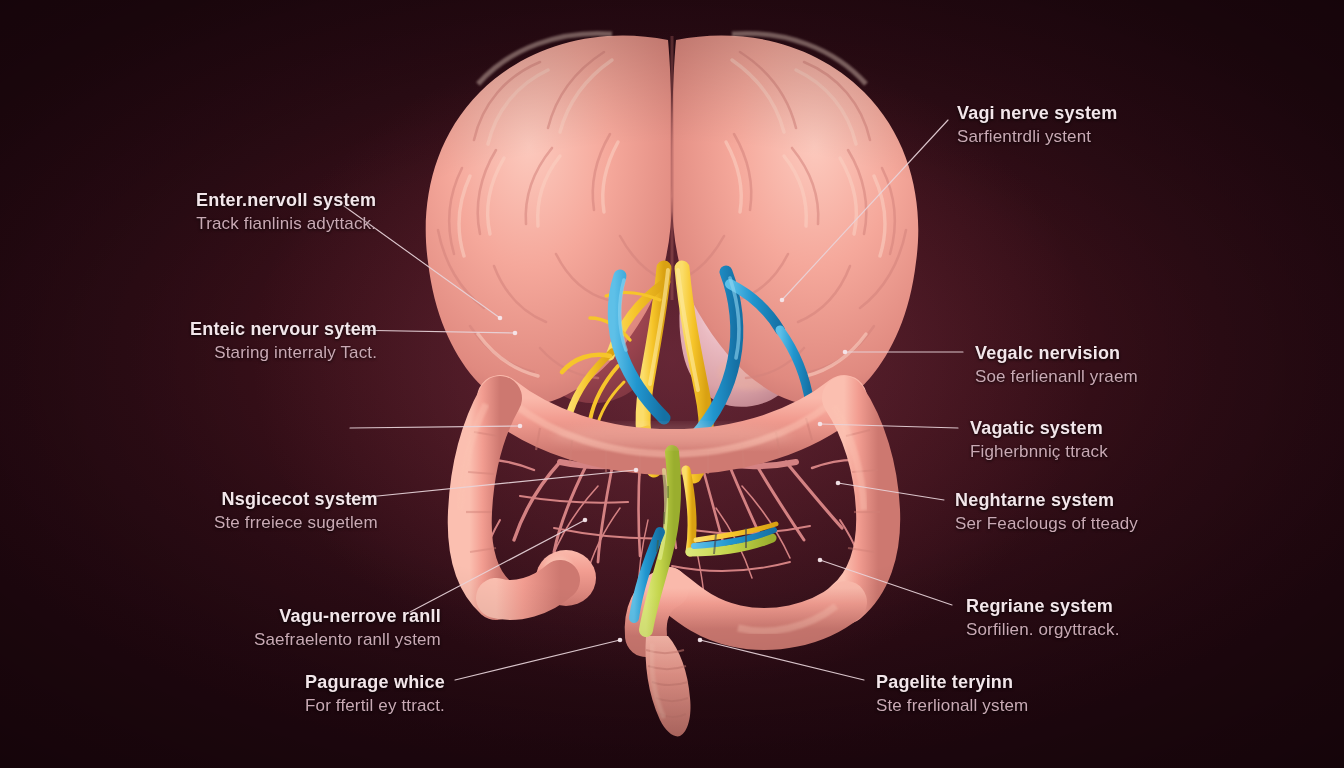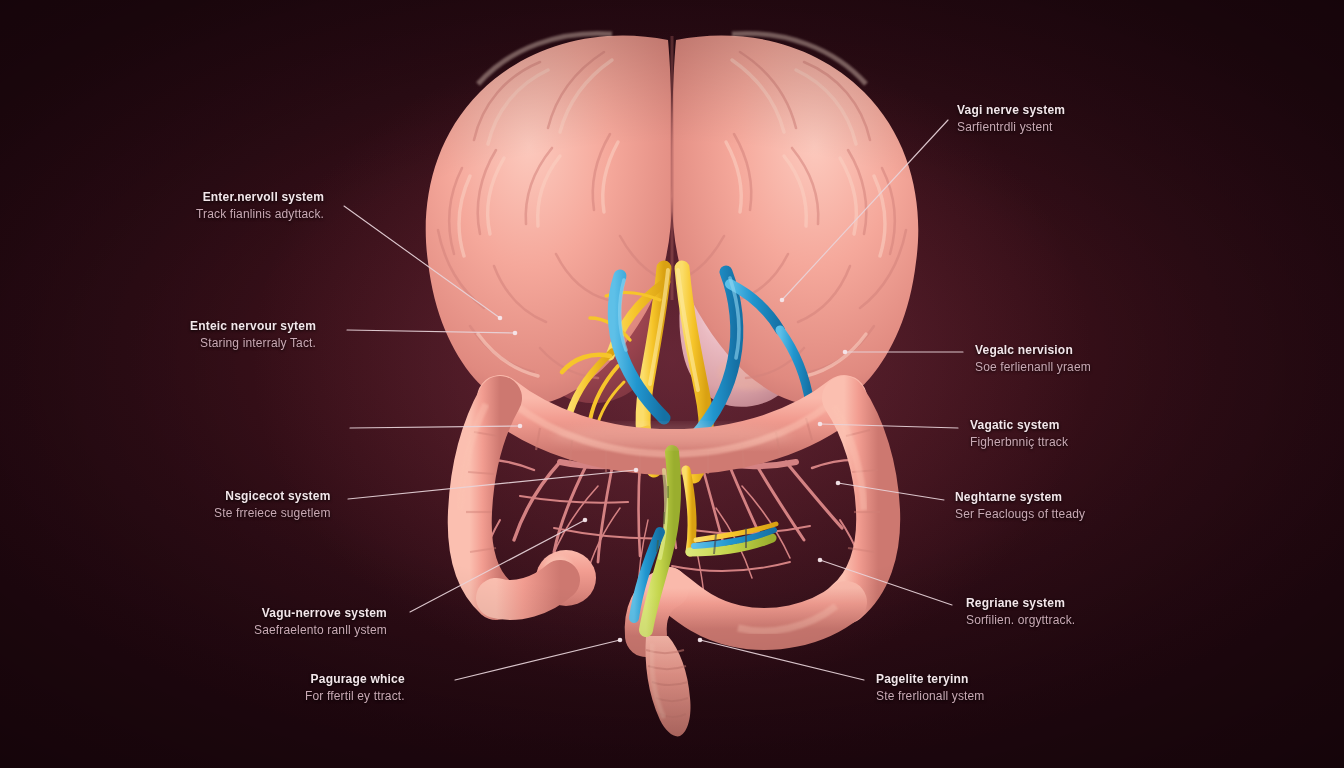--- a/index.html
+++ b/index.html
@@ -18,25 +18,25 @@
   }
   #stage::after{
     content:""; position:absolute; inset:0; pointer-events:none;
     background:radial-gradient(ellipse 75% 70% at 50% 48%, rgba(0,0,0,0) 42%, rgba(0,0,0,.42) 100%);
   }
   #art{ position:absolute; left:0; top:0; width:1344px; height:768px; }
   #lines{ position:absolute; left:0; top:0; width:1344px; height:768px; z-index:6; }
 
   .label{ position:absolute; z-index:8; pointer-events:auto;text-align:right; }
   .label .t{
-    font-size:12px; font-weight:700; color:#f3e6ea; letter-spacing:.2px;
+    font-size:18px; font-weight:700; color:#f3e6ea; letter-spacing:.2px;
     white-space:nowrap; text-shadow:0 1px 3px rgba(0,0,0,.85);
   }
   .label .s{
-    font-size:12px; font-weight:400; color:#c9a9b4; letter-spacing:.15px;
+    font-size:17px; font-weight:400; color:#c9a9b4; letter-spacing:.15px;
     white-space:nowrap; margin-top:3px; text-shadow:0 1px 3px rgba(0,0,0,.8);
   }
   .label.right{ text-align:left; }
 </style>
 </head>
 <body>
 
 <div id="stage">
 
   <svg id="art" viewBox="0 0 1344 768">
@@ -360,21 +360,21 @@
   </div>
   <div class="label" style="left:190px; top:319px;">
     <div class="t">Enteic nervour sytem</div>
     <div class="s">Staring interraly Tact.</div>
   </div>
   <div class="label" style="left:214px; top:489px;">
     <div class="t">Nsgicecot system</div>
     <div class="s">Ste frreiece sugetlem</div>
   </div>
   <div class="label" style="left:254px; top:606px;">
-    <div class="t">Vagu-nerrove system</div>
+    <div class="t">Vagu-nerrove ranll</div>
     <div class="s">Saefraelento ranll ystem</div>
   </div>
   <div class="label" style="left:305px; top:672px;">
     <div class="t">Pagurage whice</div>
     <div class="s">For ffertil ey ttract.</div>
   </div>
 
   <div class="label right" style="left:957px; top:103px;">
     <div class="t">Vagi nerve system</div>
     <div class="s">Sarfientrdli ystent</div>

